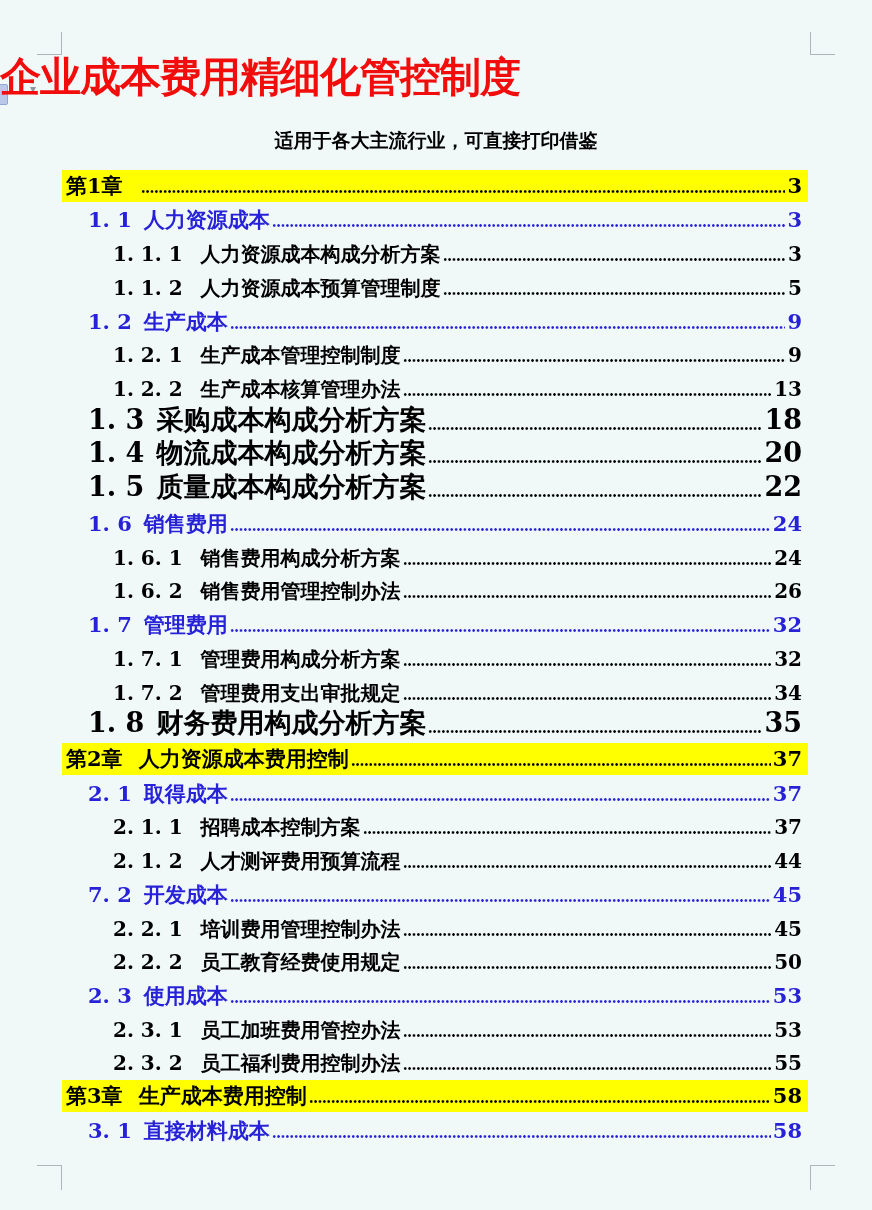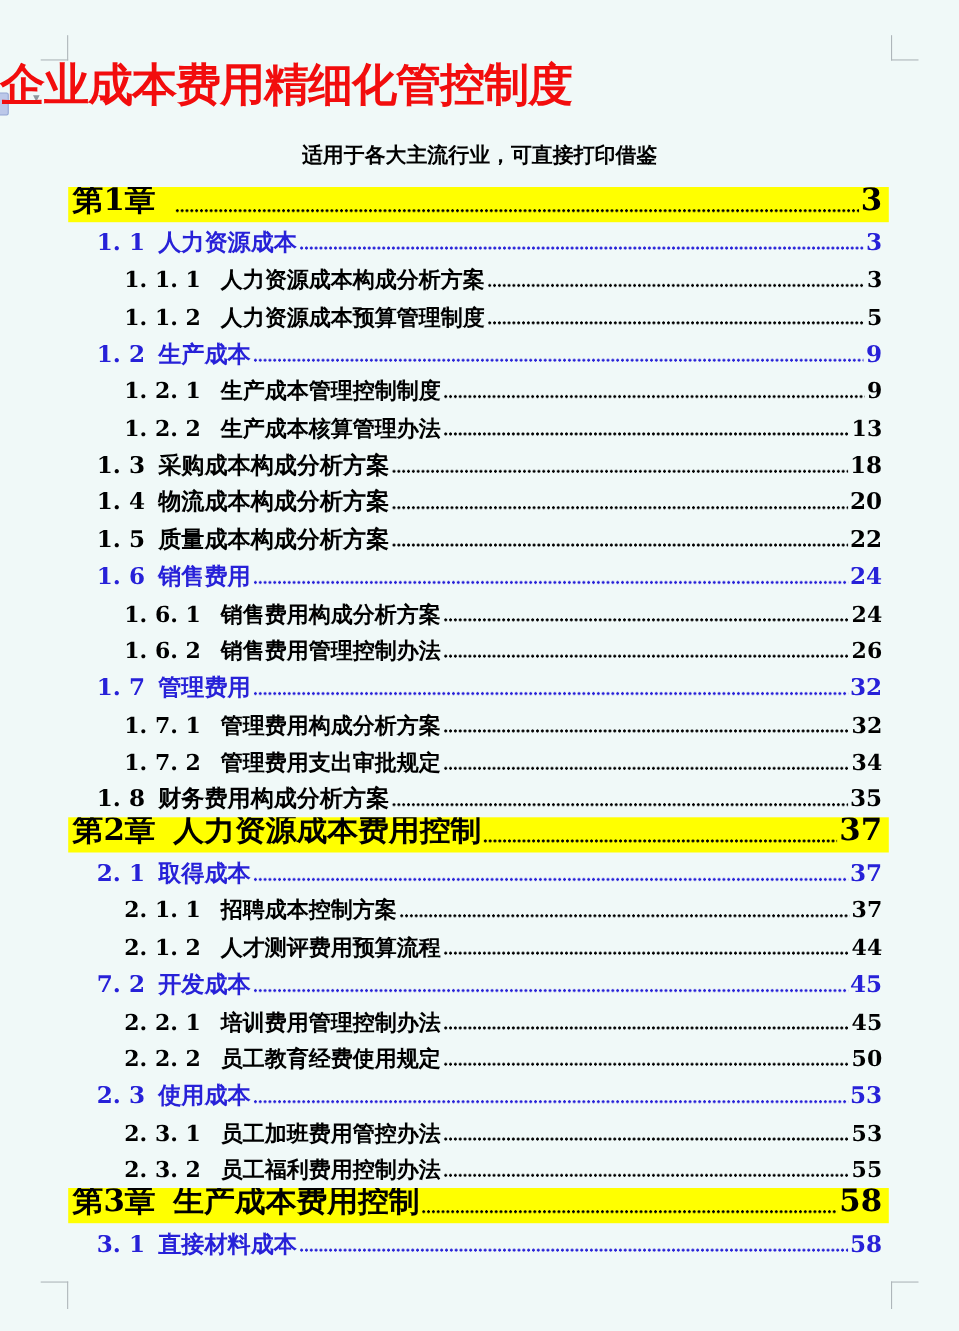--- a/index.html
+++ b/index.html
@@ -76,33 +76,33 @@
   .toc-row .dots {
     flex: 1 1 auto; height: 3px; margin: 0 2px 9px 2px;
     background-image: radial-gradient(circle, currentColor 1.1px, transparent 1.5px);
     background-size: 4.4px 3px;
     background-repeat: repeat-x;
     background-position: left bottom;
   }
   .style-chapter {
     background: var(--chapter-highlight);
     color: var(--body-text);
-    font-size: 28px; font-weight: bold;
+    font-size: 21px; font-weight: bold;
     height: 31.72px; margin: 1px 0;
     padding-left: 4px;
   }
   .style-chapter .num { margin-right: 16px; }
   .style-section-blue {
     color: var(--toc-blue);
     font-size: 21px; font-weight: bold;
     padding-left: 26px;
   }
   .style-section-black {
     color: var(--body-text);
-    font-size: 21px; font-weight: bold;
+    font-size: 27px; font-weight: bold;
     padding-left: 26px;
   }
   .style-section-blue .num, .style-section-black .num { margin-right: 12px; }
   .style-subsection {
     color: var(--body-text);
     font-size: 20px; font-weight: bold;
     padding-left: 51px;
   }
   .style-subsection .num { margin-right: 18px; }
 </style>

